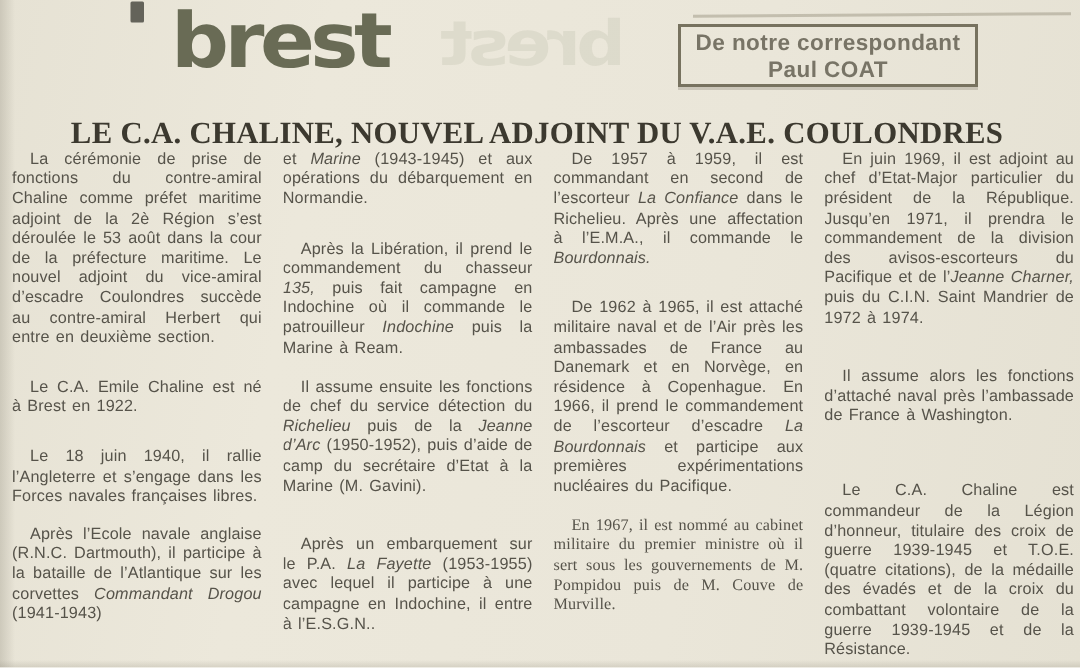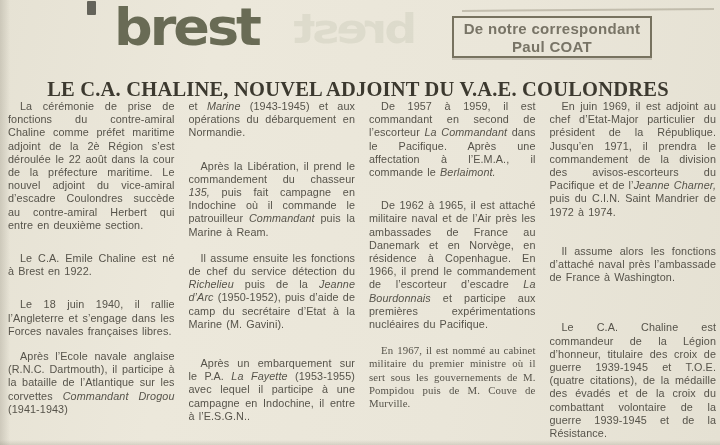--- a/index.html
+++ b/index.html
@@ -90,33 +90,33 @@
 
   <div class="corr-box">
     <div class="corr-line">De notre correspondant</div>
     <div class="corr-line">Paul COAT</div>
   </div>
 
   <h1 class="headline">LE C.A. CHALINE, NOUVEL ADJOINT DU V.A.E. COULONDRES</h1>
 
   <div class="columns">
     <div class="col">
-        <p class="para" style="margin-bottom: 20px;"><span>La cérémonie de prise de fonctions du contre-amiral Chaline comme préfet maritime adjoint de la 2è Région s’est déroulée le 22 août dans la cour de la préfecture maritime. Le nouvel adjoint du vice-amiral d’escadre Coulondres succède au contre-amiral Herbert qui entre en deuxième section.</span></p>
+        <p class="para" style="margin-bottom: 20px;"><span>La cérémonie de prise de fonctions du contre-amiral Chaline comme préfet maritime adjoint de la 2è Région s’est déroulée le 53 août dans la cour de la préfecture maritime. Le nouvel adjoint du vice-amiral d’escadre Coulondres succède au contre-amiral Herbert qui entre en deuxième section.</span></p>
         <p class="para" style="margin-bottom: 20px;"><span>Le C.A. Emile Chaline est né à Brest en 1922.</span></p>
         <p class="para" style="margin-bottom: 12px;"><span>Le 18 juin 1940, il rallie l’Angleterre et s’engage dans les Forces navales françaises libres.</span></p>
         <p class="para" style="margin-bottom: 0px;"><span>Après l’Ecole navale anglaise (R.N.C. Dartmouth), il participe à la bataille de l’Atlantique sur les corvettes </span><span class="ital">Commandant Drogou</span><span> (1941-1943)</span></p>
       </div>
     <div class="col">
         <p class="para no-indent" style="margin-bottom: 20px;"><span>et </span><span class="ital">Marine</span><span> (1943-1945) et aux opérations du débarquement en Normandie.</span></p>
-        <p class="para" style="margin-bottom: 13px;"><span>Après la Libération, il prend le commandement du chasseur </span><span class="ital">135,</span><span> puis fait campagne en Indochine où il commande le patrouilleur </span><span class="ital">Commandant</span><span> puis la Marine à Ream.</span></p>
+        <p class="para" style="margin-bottom: 13px;"><span>Après la Libération, il prend le commandement du chasseur </span><span class="ital">135,</span><span> puis fait campagne en Indochine où il commande le patrouilleur </span><span class="ital">Indochine</span><span> puis la Marine à Ream.</span></p>
         <p class="para" style="margin-bottom: 26px;"><span>Il assume ensuite les fonctions de chef du service détection du </span><span class="ital">Richelieu</span><span> puis de la </span><span class="ital">Jeanne d’Arc</span><span> (1950-1952), puis d’aide de camp du secrétaire d’Etat à la Marine (M. Gavini).</span></p>
         <p class="para" style="margin-bottom: 0px;"><span>Après un embarquement sur le P.A. </span><span class="ital">La Fayette</span><span> (1953-1955) avec lequel il participe à une campagne en Indochine, il entre à l’E.S.G.N..</span></p>
       </div>
     <div class="col">
-        <p class="para" style="margin-bottom: 20px;"><span>De 1957 à 1959, il est commandant en second de l’escorteur </span><span class="ital">La Commandant</span><span> dans le Pacifique. Après une affectation à l’E.M.A., il commande le </span><span class="ital">Berlaimont.</span></p>
+        <p class="para" style="margin-bottom: 20px;"><span>De 1957 à 1959, il est commandant en second de l’escorteur </span><span class="ital">La Confiance</span><span> dans le Richelieu. Après une affectation à l’E.M.A., il commande le </span><span class="ital">Bourdonnais.</span></p>
         <p class="para" style=""><span>De 1962 à 1965, il est attaché militaire naval et de l’Air près les ambassades de France au Danemark et en Norvège, en résidence à Copenhague. En 1966, il prend le commandement de l’escorteur d’escadre </span><span class="ital">La Bourdonnais</span><span> et participe aux premières expérimentations nucléaires du Pacifique.</span></p>
         <p class="para" style="margin-bottom: 0px; font-family: Liberation Serif, serif;"><span>En 1967, il est nommé au cabinet militaire du premier ministre où il sert sous les gouvernements de M. Pompidou puis de M. Couve de Murville.</span></p>
       </div>
     <div class="col">
         <p class="para" style="margin-bottom: 26px;"><span>En juin 1969, il est adjoint au chef d’Etat-Major particulier du président de la République. Jusqu’en 1971, il prendra le commandement de la division des avisos-escorteurs du Pacifique et de l’</span><span class="ital">Jeanne Charner,</span><span> puis du C.I.N. Saint Mandrier de 1972 à 1974.</span></p>
         <p class="para" style="margin-bottom: 37px;"><span>Il assume alors les fonctions d’attaché naval près l’ambassade de France à Washington.</span></p>
         <p class="para" style="margin-bottom: 0px;"><span>Le C.A. Chaline est commandeur de la Légion d’honneur, titulaire des croix de guerre 1939-1945 et T.O.E. (quatre citations), de la médaille des évadés et de la croix du combattant volontaire de la guerre 1939-1945 et de la Résistance.</span></p>
       </div>
   </div>
 

